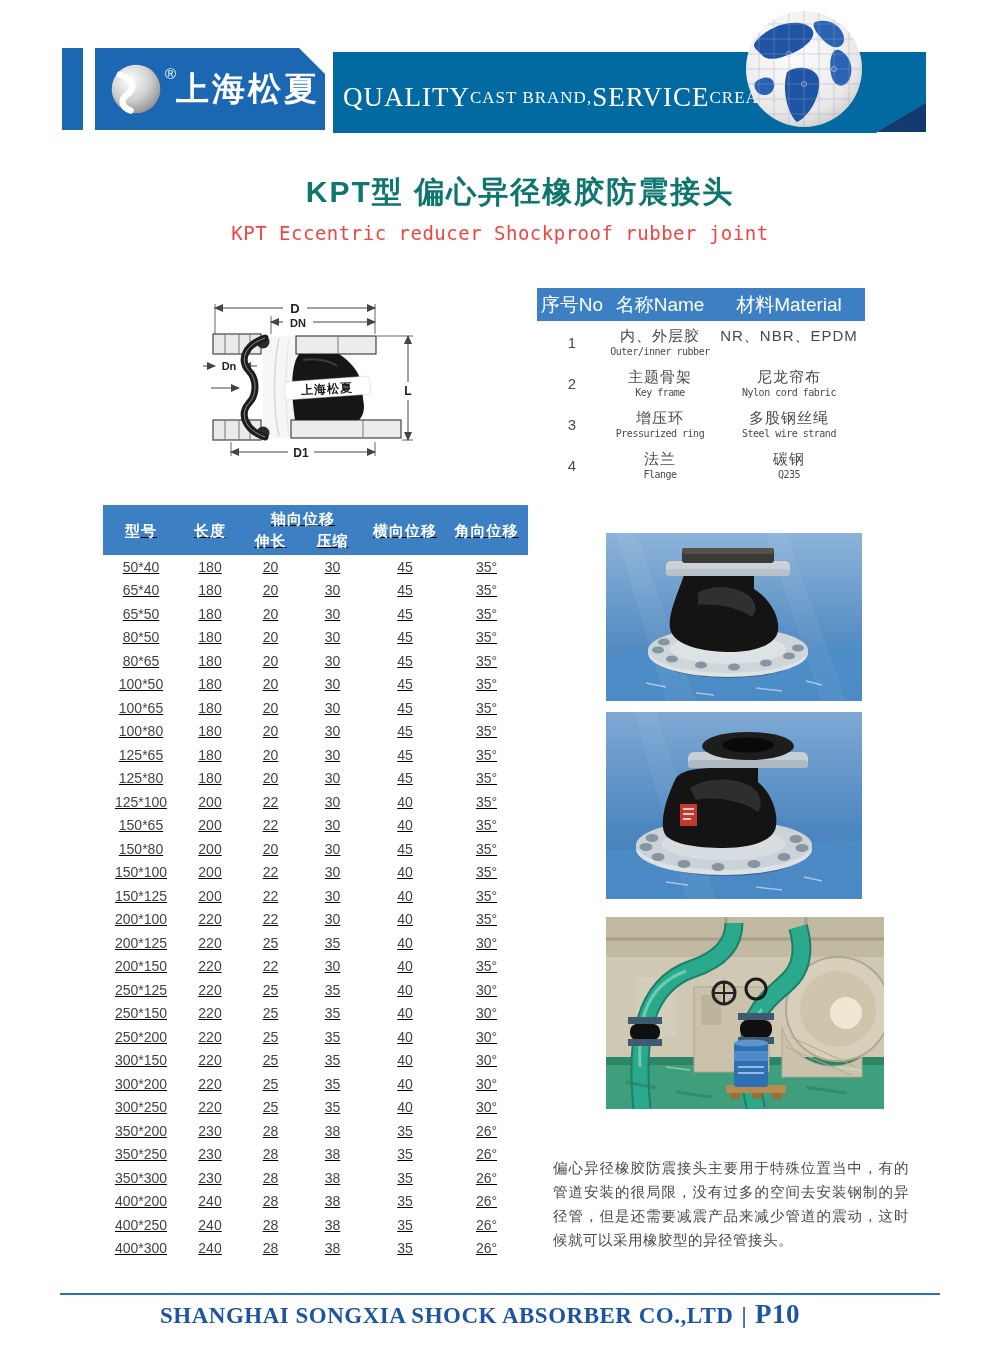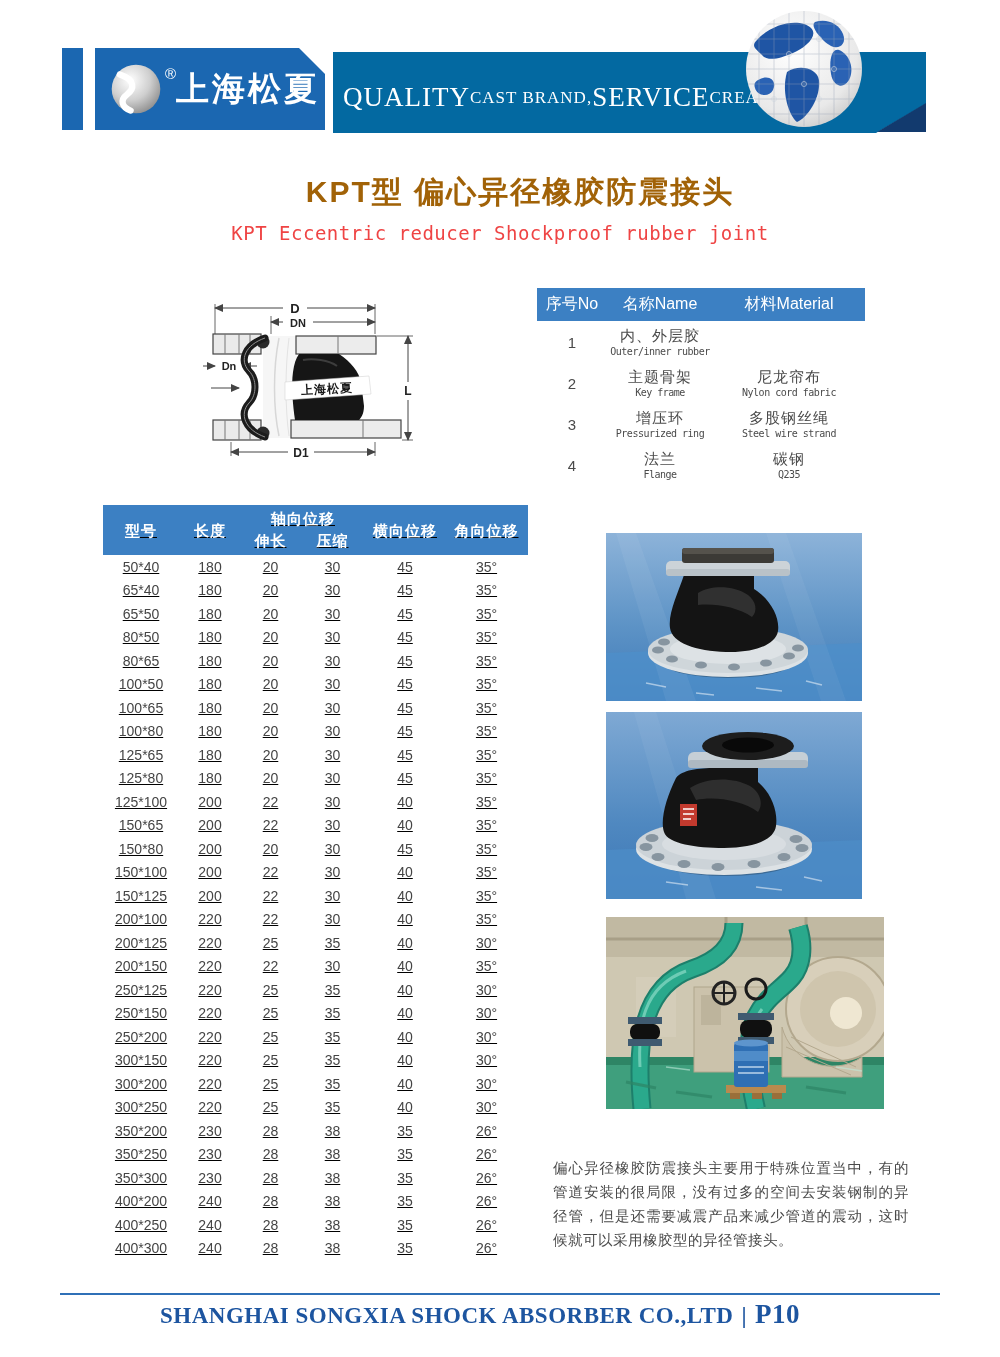--- a/index.html
+++ b/index.html
@@ -20,31 +20,31 @@
     display:flex; align-items:center; padding:10px 0 0 10px; color:#fff; white-space:nowrap;
     font-family:"Liberation Serif", serif; }
   .banner .big { font-size:27px; letter-spacing:1px; }
   .banner .small { font-size:17px; letter-spacing:1px; }
   .banner-fold { position:absolute; left:877px; top:103px; width:49px; height:29px; background:#123a6e;
     clip-path:polygon(0 100%, 100% 0, 100% 100%); }
   .globe { position:absolute; left:743px; top:6px; width:122px; height:126px; z-index:3; }
 
   
   .title-zh { position:absolute; left:40px; top:172px; width:960px; text-align:center;
-    font-size:30px; font-weight:bold; color:#a16207; letter-spacing:2px; }
+    font-size:30px; font-weight:bold; color:#0f766e; letter-spacing:2px; }
   .title-en { position:absolute; left:0; top:222px; width:1000px; text-align:center;
     font-family:"DejaVu Sans Mono", monospace; font-size:19px; color:#ef4444; letter-spacing:0.5px; }
 
   
   .diagram { position:absolute; left:183px; top:278px; width:334px; height:218px; }
 
   
   .mat-table { position:absolute; left:537px; top:288px; width:328px; }
   .mat-head { display:grid; grid-template-columns:70px 106px 152px; background:#3c80c3; color:#fff;
-    height:33px; align-items:center; text-align:center; font-size:16px; }
+    height:33px; align-items:center; text-align:center; font-size:19px; }
   .mat-row { display:grid; grid-template-columns:70px 106px 152px; text-align:center;
     padding:6px 0 5px 0; color:#4a4a4a; }
   .mat-row .no { font-size:15px; align-self:center; }
   .mat-zh { font-size:15px; letter-spacing:1px; }
   .mat-en { font-size:10px; font-family:"DejaVu Sans Mono", monospace; letter-spacing:-0.5px; }
 
   
   table.spec { position:absolute; left:103px; top:505px; width:425px; border-collapse:collapse; table-layout:fixed;text-decoration:underline; }
   table.spec th { background:#3c80c3; color:#fff; font-size:15px; font-weight:bold; letter-spacing:1px; }
   table.spec thead tr.r1 th { height:27px; vertical-align:middle; padding-top:2px; }
@@ -216,20 +216,23 @@
       <div>序号No</div>
       <div>名称Name</div>
       <div>材料Material</div>
     </div>
     <div>
         <div class="mat-row">
           <div class="no">1</div>
           <div>
             <div class="mat-zh">内、外层胶</div>
             <div class="mat-en">Outer/inner rubber</div>
+          </div>
+          <div>
+            <div class="mat-zh">NR、NBR、EPDM</div>
           </div>
         </div>
         <div class="mat-row">
           <div class="no">2</div>
           <div>
             <div class="mat-zh">主题骨架</div>
             <div class="mat-en">Key frame</div>
           </div>
           <div>
             <div class="mat-zh">尼龙帘布</div>

